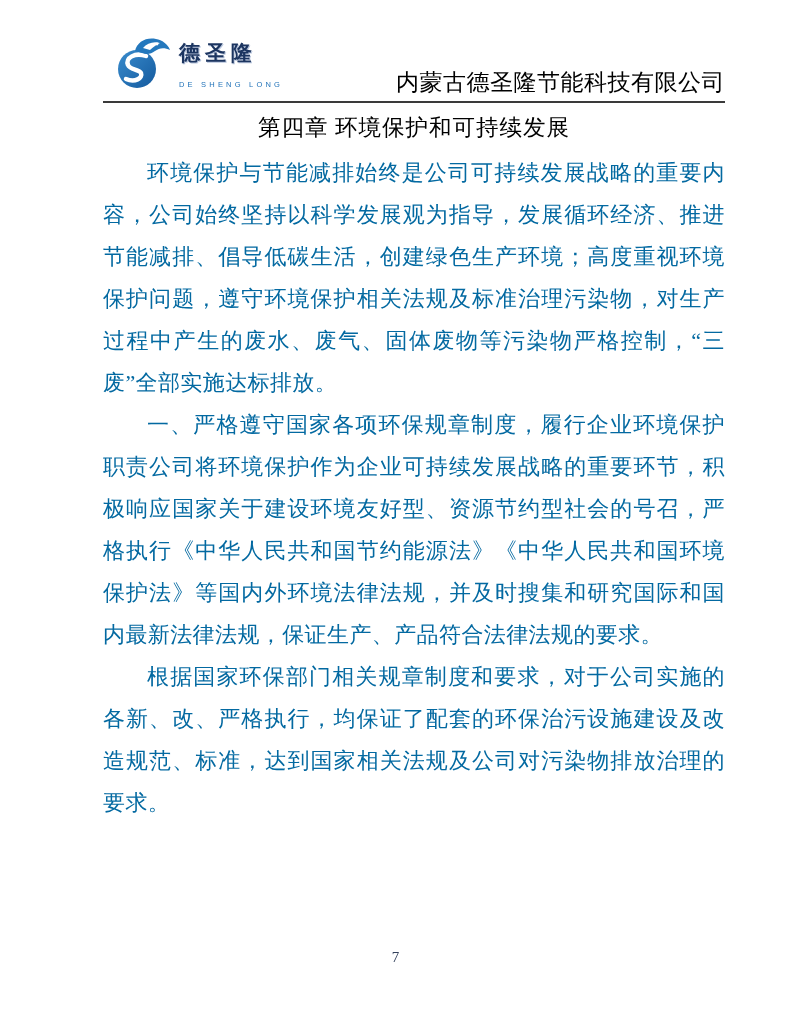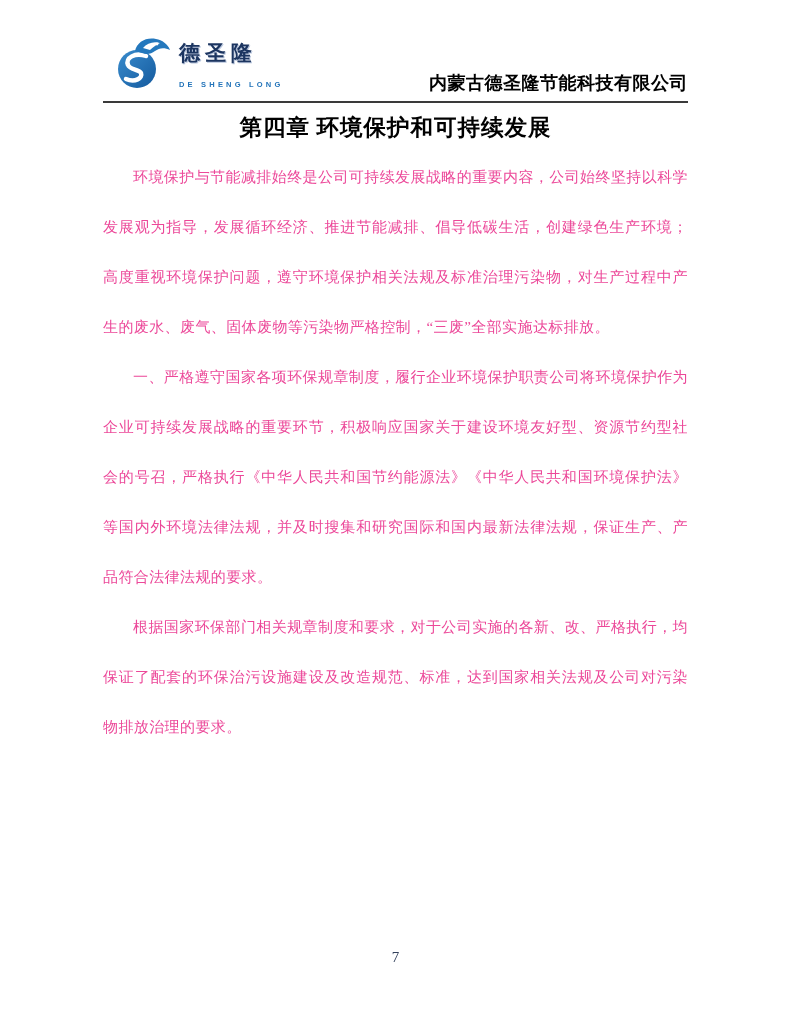--- a/index.html
+++ b/index.html
@@ -8,21 +8,21 @@
     font-family: "Liberation Serif", "DejaVu Serif", serif;
     width: 791px; height: 1024px;
     position: relative;
     color: #1c1c1c;
     overflow: hidden;
   }
   .page {
     width: 791px; height: 1024px;
     background: #ffffff;
     position: relative;
-    padding: 36px 103px 0 103px;
+    padding: 36px 66px 0 103px;
   }
   
   .header-row {
     display: flex;
     justify-content: space-between;
     align-items: flex-end;
     padding-bottom: 3px;
   }
   .logo {
     display: flex;
@@ -36,55 +36,55 @@
     font-family: "Liberation Sans", "DejaVu Sans", sans-serif;
     font-weight: bold;
     font-size: 21px;
     line-height: 22px;
     letter-spacing: 5px;
     color: #1c3560;
     text-shadow: 1px 1px 0 #b9c6dd;
   }
   .logo-en {
     font-family: "Liberation Sans", "DejaVu Sans", sans-serif;
-    font-weight: bold;
+    font-weight: normal;
     font-size: 7.5px;
     letter-spacing: 3.2px;
     color: #2273b9;
     margin-top: 16px;
   }
   .company-name {
-    font-weight: bold;
-    font-size: 18px;
+    font-weight: normal;
+    font-size: 23px;
     line-height: 26px;
     color: #000000;
     letter-spacing: 0.5px;
   }
   .header-rule {
     height: 2px;
     background: #3a3a3a;
     margin-top: 2px;
   }
   
   .chapter-title {
     text-align: center;
     font-size: 22.5px;
-    font-weight: bold;
+    font-weight: normal;
     color: #000000;
     margin-top: 9px;
     letter-spacing: 1px;
   }
   
   .body-text { margin-top: 9px; }
   .body-text p {
-    font-size: 15px;
-    line-height: 50px;
+    font-size: 22px;
+    line-height: 42px;
     text-align: justify;
     text-indent: 2em;
-    color: #ec4899;
+    color: #0369a1;
     letter-spacing: 0.4px;
   }
   
   .page-footer {
     position: absolute;
     left: 0; right: 0;
     bottom: 58px;
     text-align: center;
   }
   .page-number {

